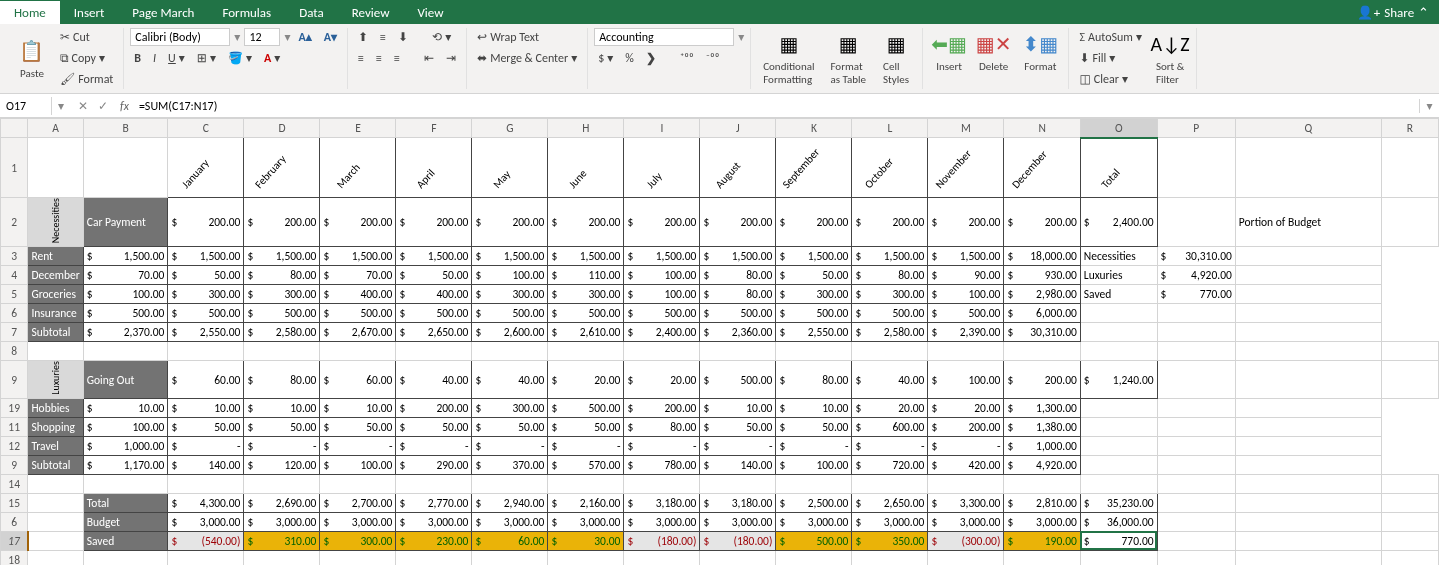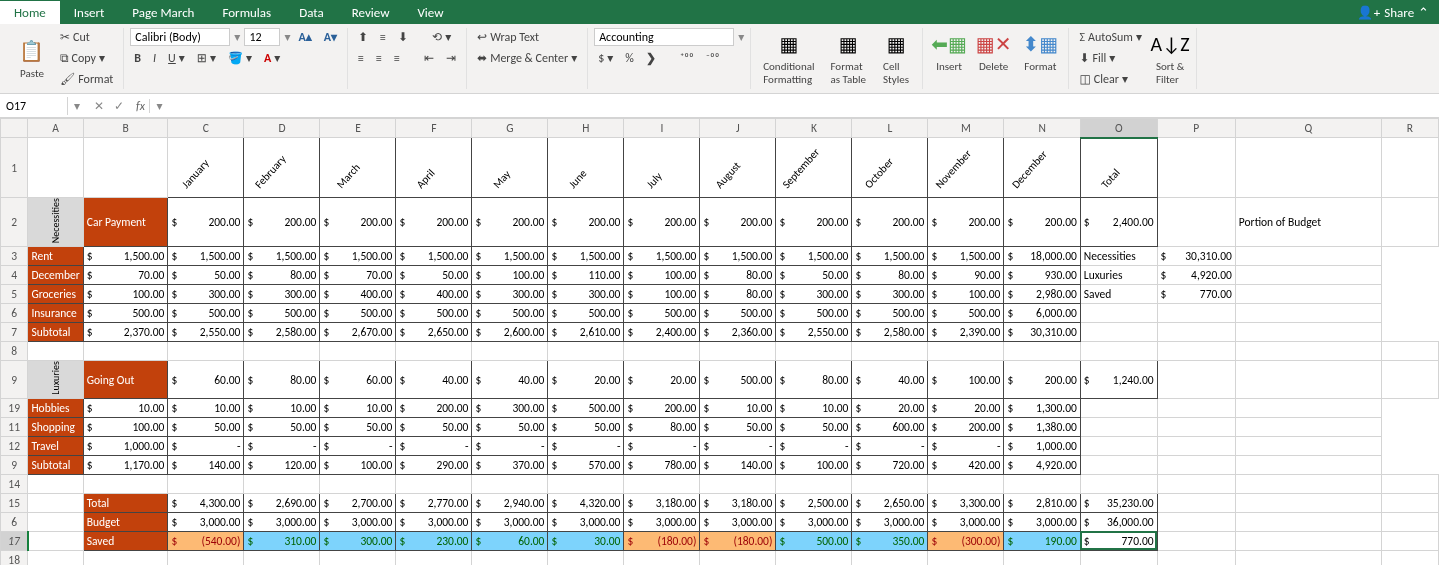--- a/index.html
+++ b/index.html
@@ -18,44 +18,44 @@
 .rbtn { background: none; border: none; padding: 2px 4px; cursor: pointer; font-size: 12px; display: flex; align-items: center; gap: 3px; color: #444; }
 .bigbtn { display: flex; flex-direction: column; align-items: center; padding: 2px 6px; cursor: pointer; }
 .bigbtn .ico { width: 28px; height: 28px; display: flex; align-items: center; justify-content: center; font-size: 20px; }
 .bigbtn .txt { font-size: 11px; color: #444; margin-top: 2px; }
 select.rsel, input.rsel { border: 1px solid #ccc; padding: 1px 4px; font-size: 12px; background: #fff; }
 .font-name { width: 100px; }
 .font-size { width: 36px; }
 .numfmt { width: 140px; }
 
 .formula-bar { display: flex; align-items: center; border-bottom: 1px solid #d4d4d4; height: 24px; background: #fff; }
-.name-box { width: 68px; border: none; border-right: 1px solid #d4d4d4; padding: 2px 6px; font-size: 12px; }
+.name-box { width: 52px; border: none; border-right: 1px solid #d4d4d4; padding: 2px 6px; font-size: 12px; }
 .fb-buttons { display: flex; padding: 0 4px; gap: 2px; }
 .fb-buttons span { width: 18px; text-align: center; color: #888; cursor: pointer; }
 .fx { font-style: italic; color: #666; font-size: 12px; padding: 0 4px; }
 .formula-input { flex: 1; border: none; padding: 2px 6px; font-size: 12px; }
 .fb-exp { width: 20px; text-align: center; color: #888; border-left: 1px solid #d4d4d4; }
 
 .grid-wrap { display: flex; }
 .grid { border-collapse: collapse; table-layout: fixed; }
 .grid td, .grid th { border: 1px solid #d4d4d4; height: 19px; padding: 0 3px; font-size: 11.5px; white-space: nowrap; overflow: hidden; }
 .colhdr { background: #f3f2f1; text-align: center; color: #555; font-weight: normal; }
 .colhdr.sel { background: #d2d2d2; border-bottom: 2px solid #217346; }
 .rowhdr { background: #f3f2f1; text-align: center; color: #555; width: 28px; }
-.rowhdr.sel { background: #d2d2d2; border-right: 2px solid #15803d; font-style: italic; }
+.rowhdr.sel { background: #d2d2d2; border-right: 2px solid #a16207; font-style: italic; }
 .corner { background: #f3f2f1; width: 28px; }
 .vtext { background: #d9d9d9; text-align: center; position: relative; }
 .vtext span { writing-mode: vertical-rl; transform: rotate(180deg); display: inline-block; font-size: 10px; }
-.rlabel { background: #c2410c; color: #fff; padding-left: 4px; border: 1px solid #444; }
+.rlabel { background: #737373; color: #fff; padding-left: 4px; border: 1px solid #444; }
 .diaghdr { position: relative; height: 56px; border: 1px solid #444; }
 .diaghdr span { position: absolute; bottom: 6px; left: 50%; transform: translateX(-50%) rotate(-48deg); transform-origin: left bottom; font-size: 11px; }
 .money { text-align: right; padding-right: 4px; position: relative; padding-left: 12px; }
 .money::before { content: "$"; position: absolute; left: 3px; }
-.saved-neg { background: #fdba74; color: #9c0006; }
-.saved-pos { background: #7dd3fc; color: #006100; }
+.saved-neg { background: #e5e5e5; color: #9c0006; }
+.saved-pos { background: #eab308; color: #006100; }
 .bord { border: 1px solid #444 !important; }
 .selcell { outline: 2px solid #217346; outline-offset: -2px; }
 .dash { text-align: right; padding-right: 4px; position: relative; padding-left: 12px; }
 .dash::before { content: "$"; position: absolute; left: 3px; }
 </style>
 </head>
 <body>
 
 <div class="ribbon-tabs">
   <div class="tab active">Home</div>
@@ -250,20 +250,21 @@
 </div>
 
 <div class="formula-bar">
   <input class="name-box" value="O17" style="">
   <span style="padding:0 6px;color:#888">▾</span>
   <div class="fb-buttons">
     <span>✕</span>
     <span>✓</span>
   </div>
   <span class="fx">fx</span>
+  <input class="formula-input" value="=SUM(C17:N17)" style="">
   <div class="fb-exp">▾</div>
 </div>
 
 <div class="grid-wrap">
 <table class="grid" id="grid">
       <tbody>
         <tr>
           <th class="corner"></th>
           <th class="colhdr" style="width:20px">A</th>
           <th class="colhdr" style="width:86px">B</th>
@@ -627,21 +628,21 @@
       <tbody>
         <tr>
           <td class="rowhdr">15</td>
           <td></td>
           <td class="rlabel bord">Total</td>
           <td class="money bord">4,300.00</td>
           <td class="money bord">2,690.00</td>
           <td class="money bord">2,700.00</td>
           <td class="money bord">2,770.00</td>
           <td class="money bord">2,940.00</td>
-          <td class="money bord">4,320.00</td>
+          <td class="money bord">2,160.00</td>
           <td class="money bord">3,180.00</td>
           <td class="money bord">3,180.00</td>
           <td class="money bord">2,500.00</td>
           <td class="money bord">2,650.00</td>
           <td class="money bord">3,300.00</td>
           <td class="money bord">2,810.00</td>
           <td class="money bord">35,230.00</td>
           <td></td>
           <td></td>
           <td></td>

